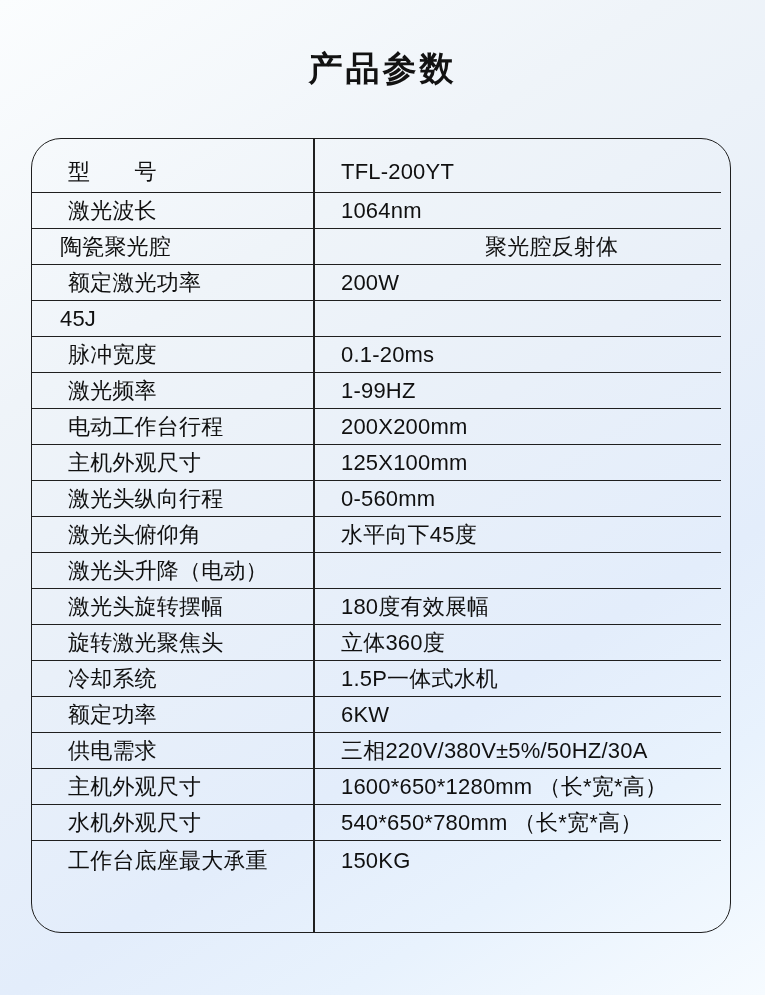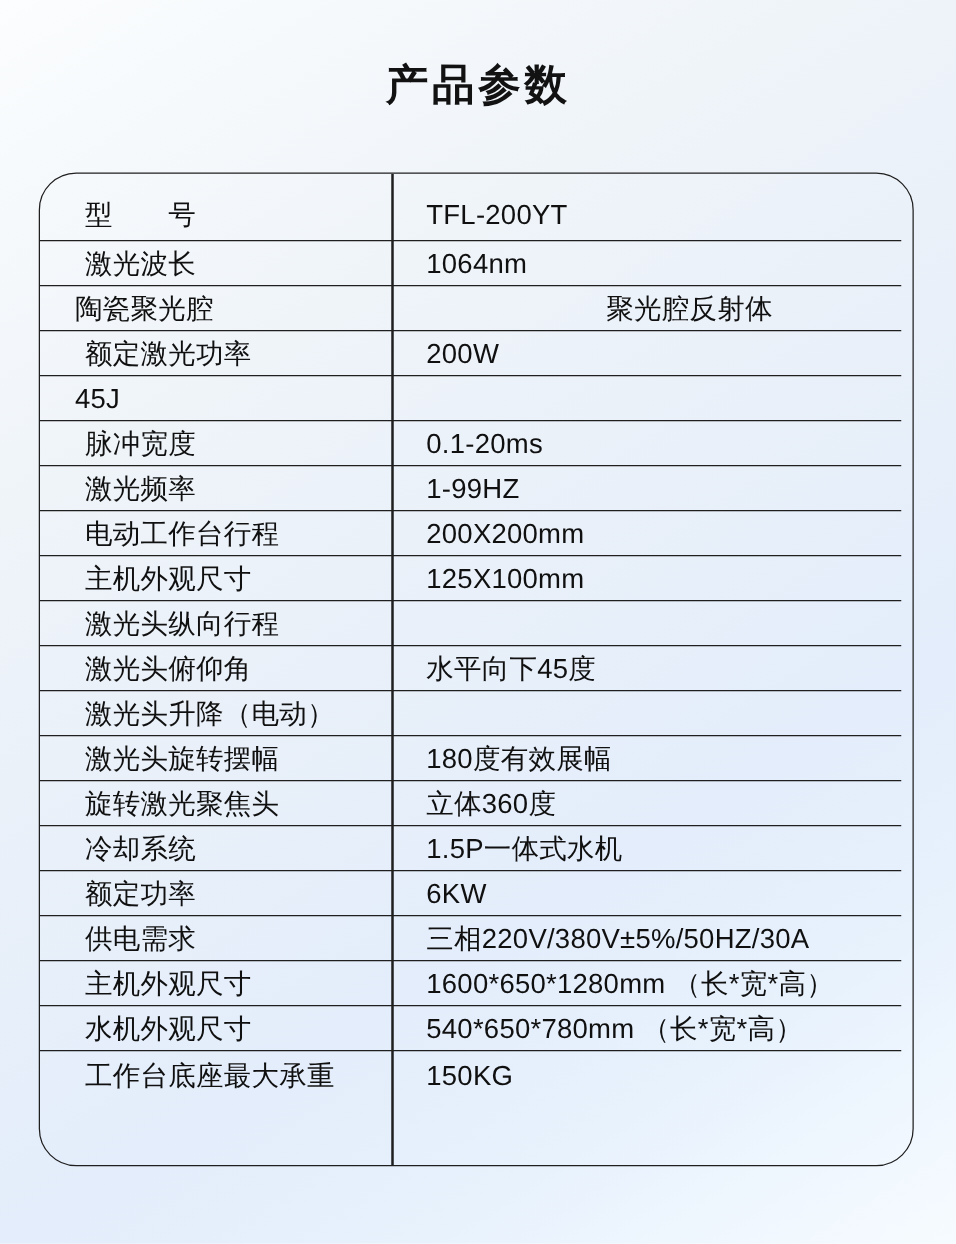--- a/index.html
+++ b/index.html
@@ -123,20 +123,21 @@
   <div class="row">
     <div class="cell label">电动工作台行程</div>
     <div class="cell value">200X200mm</div>
   </div>
   <div class="row">
     <div class="cell label">主机外观尺寸</div>
     <div class="cell value">125X100mm</div>
   </div>
   <div class="row">
     <div class="cell label">激光头纵向行程</div>
+    <div class="cell value">0-560mm</div>
   </div>
   <div class="row">
     <div class="cell label">激光头俯仰角</div>
     <div class="cell value">水平向下45度</div>
   </div>
   <div class="row">
     <div class="cell label">激光头升降（电动）</div>
   </div>
   <div class="row">
     <div class="cell label">激光头旋转摆幅</div>

